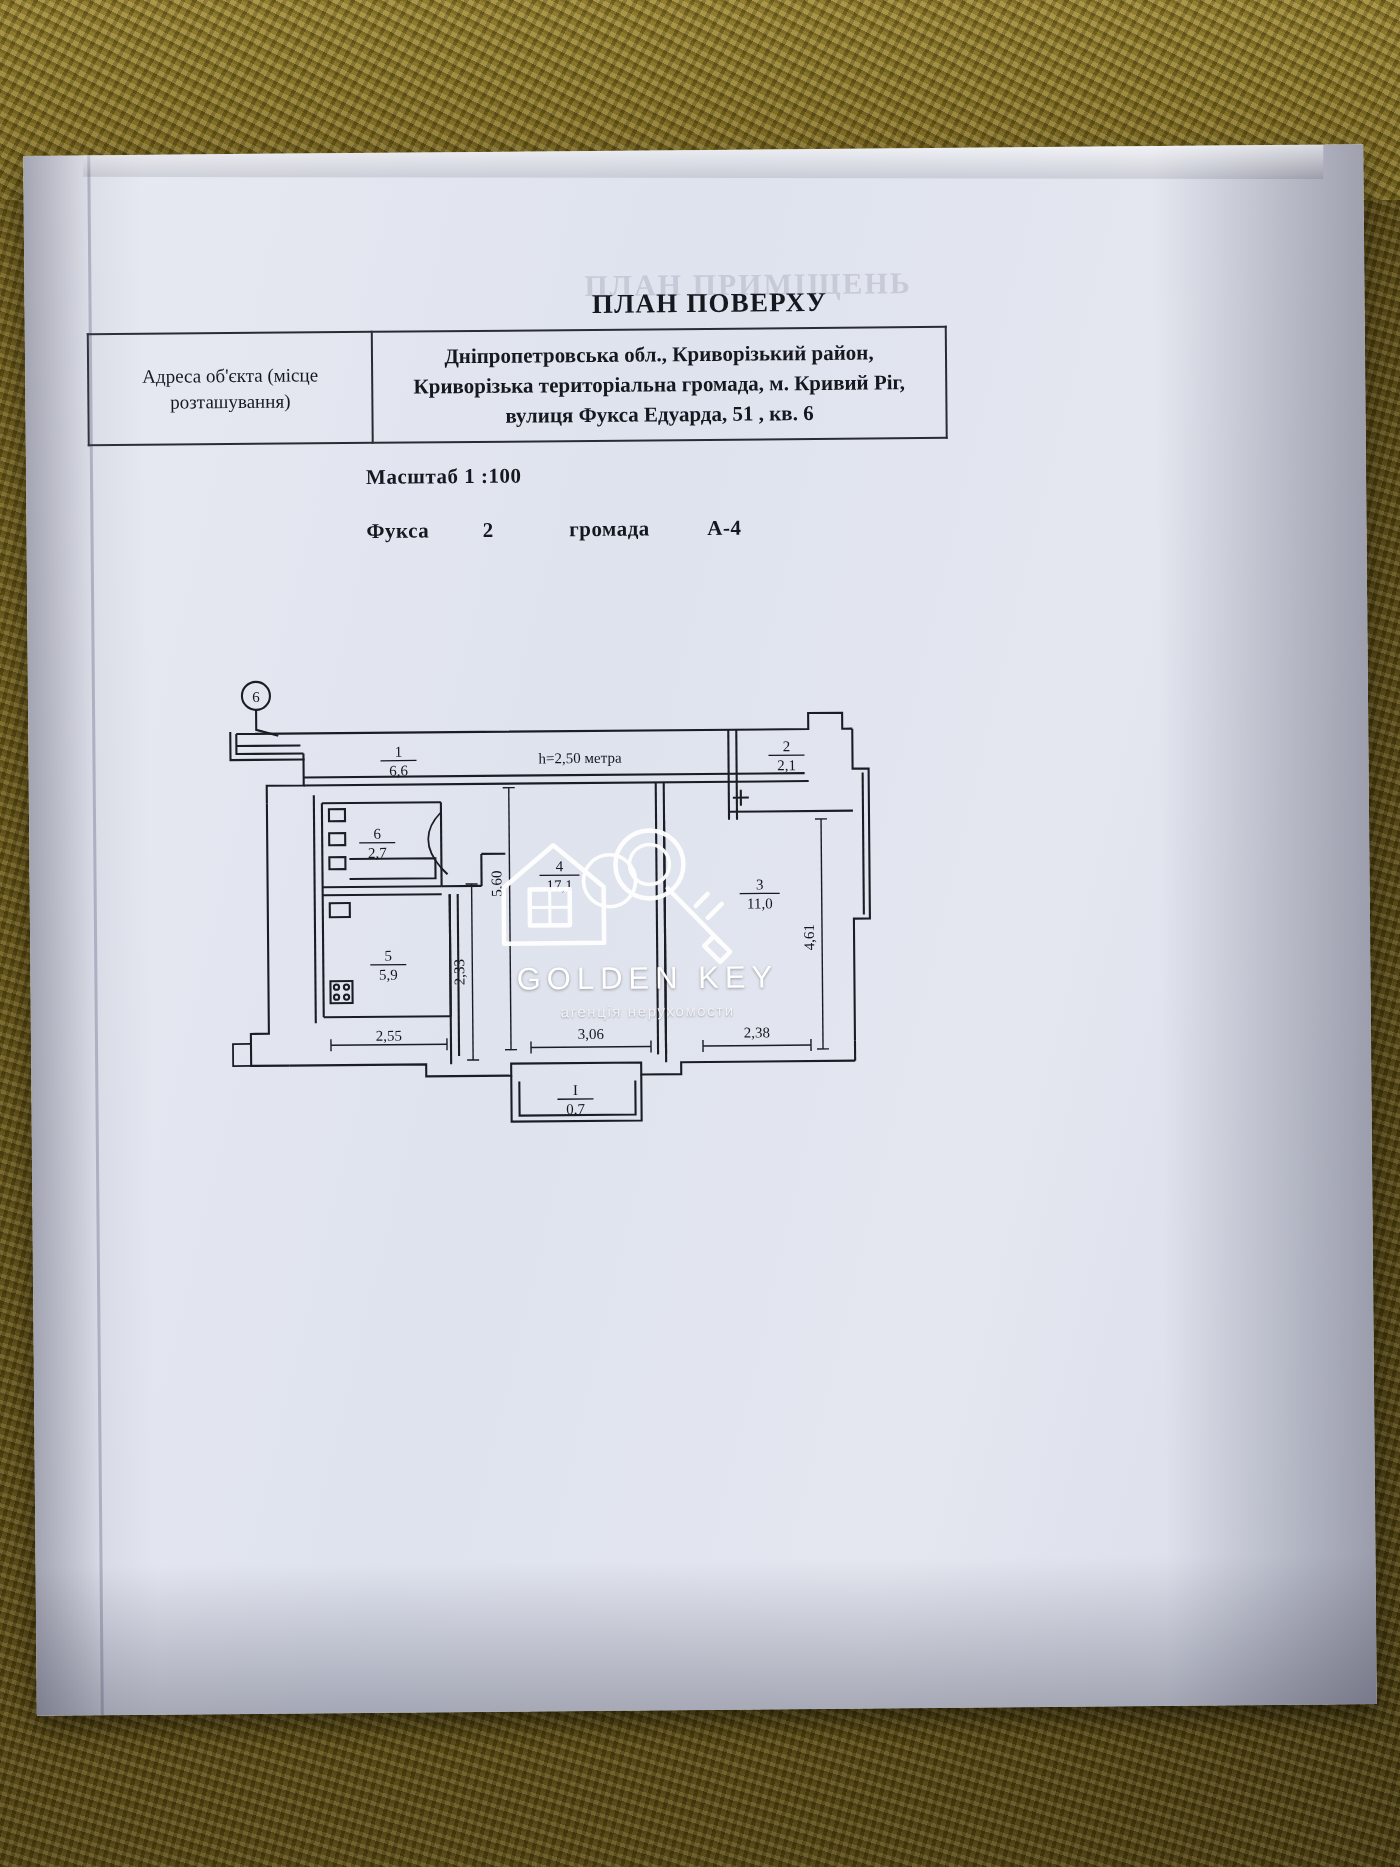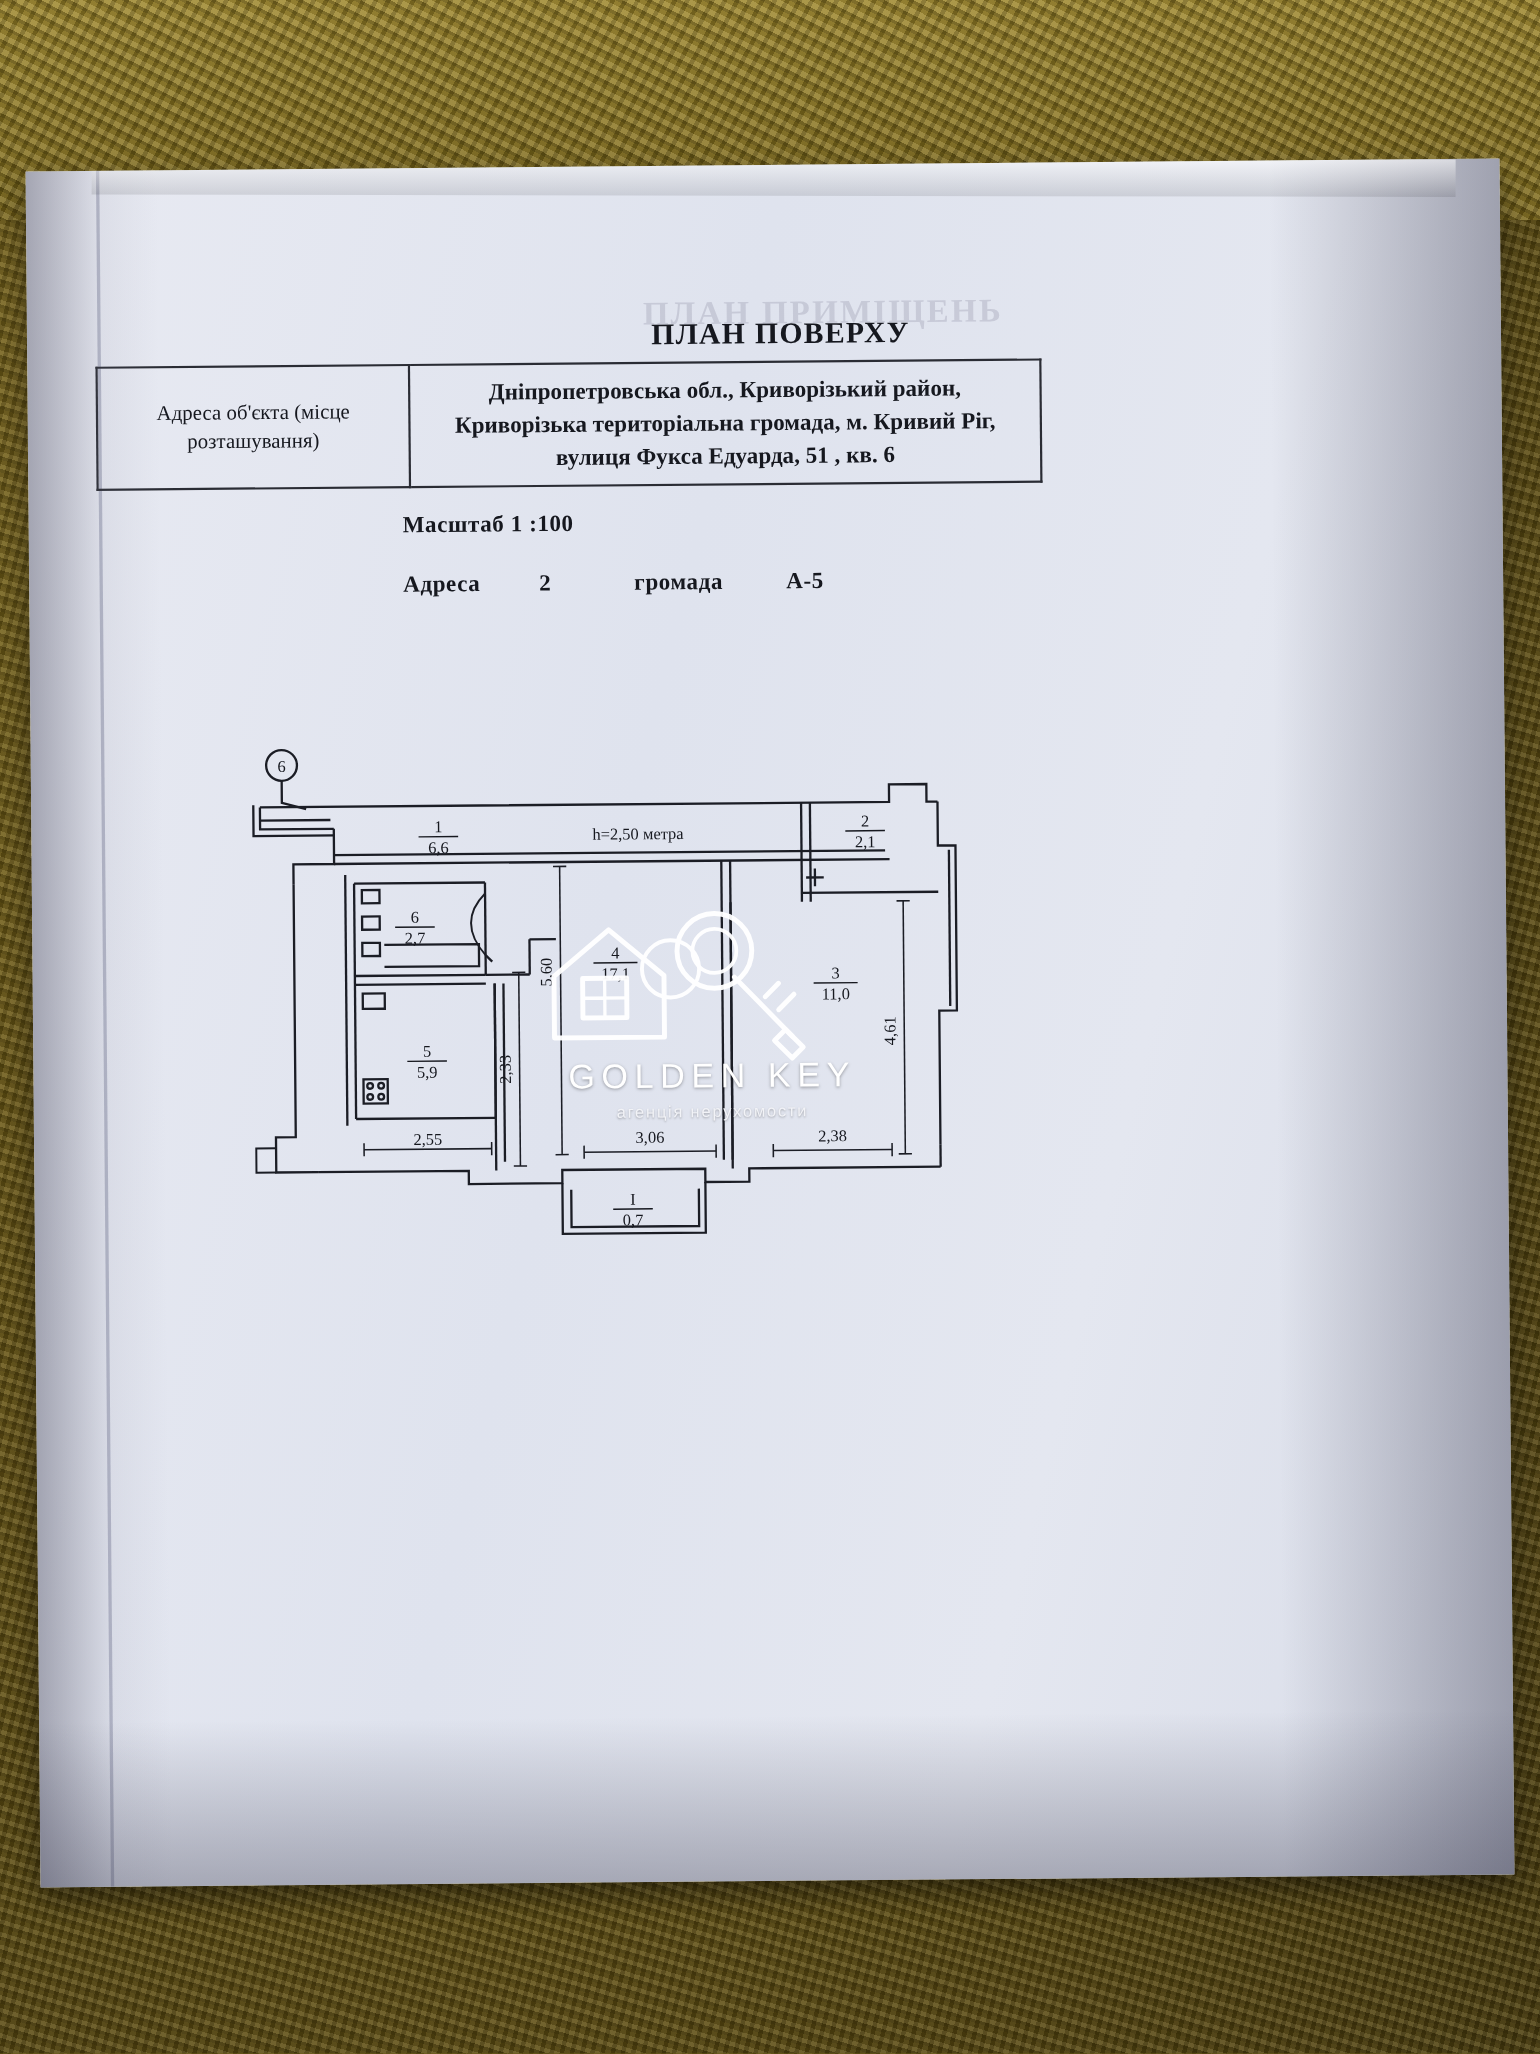--- a/index.html
+++ b/index.html
@@ -211,27 +211,27 @@
           <div>Криворізька територіальна громада, м. Кривий Ріг,</div>
           <div>вулиця Фукса Едуарда, 51 , кв. 6</div>
         </td>
       </tr>
     </tbody>
       </table>
 
     <div id="scale-line">Масштаб 1 :100</div>
 
     <div id="floor-line">
-      <span>Адреса</span>
+      <span>Фукса</span>
       <span class="gap1"></span>
       <span>2</span>
       <span class="gap2"></span>
       <span>громада</span>
       <span class="gap3"></span>
-      <span>А-5</span>
+      <span>А-4</span>
     </div>
 
     <div id="plan-wrap">
       <svg id="plan-svg" width="720" height="500" viewBox="0 0 720 500" xmlns="http://www.w3.org/2000/svg">
         <g fill="none" stroke="#1b1d25" stroke-width="2.1" stroke-linejoin="miter">
 
           <circle cx="48" cy="22" r="14"></circle>
           <path d="M48 36 L48 56 L70 62"></path>
 
           <path d="M28 60 L28 80 L95 80"></path>

